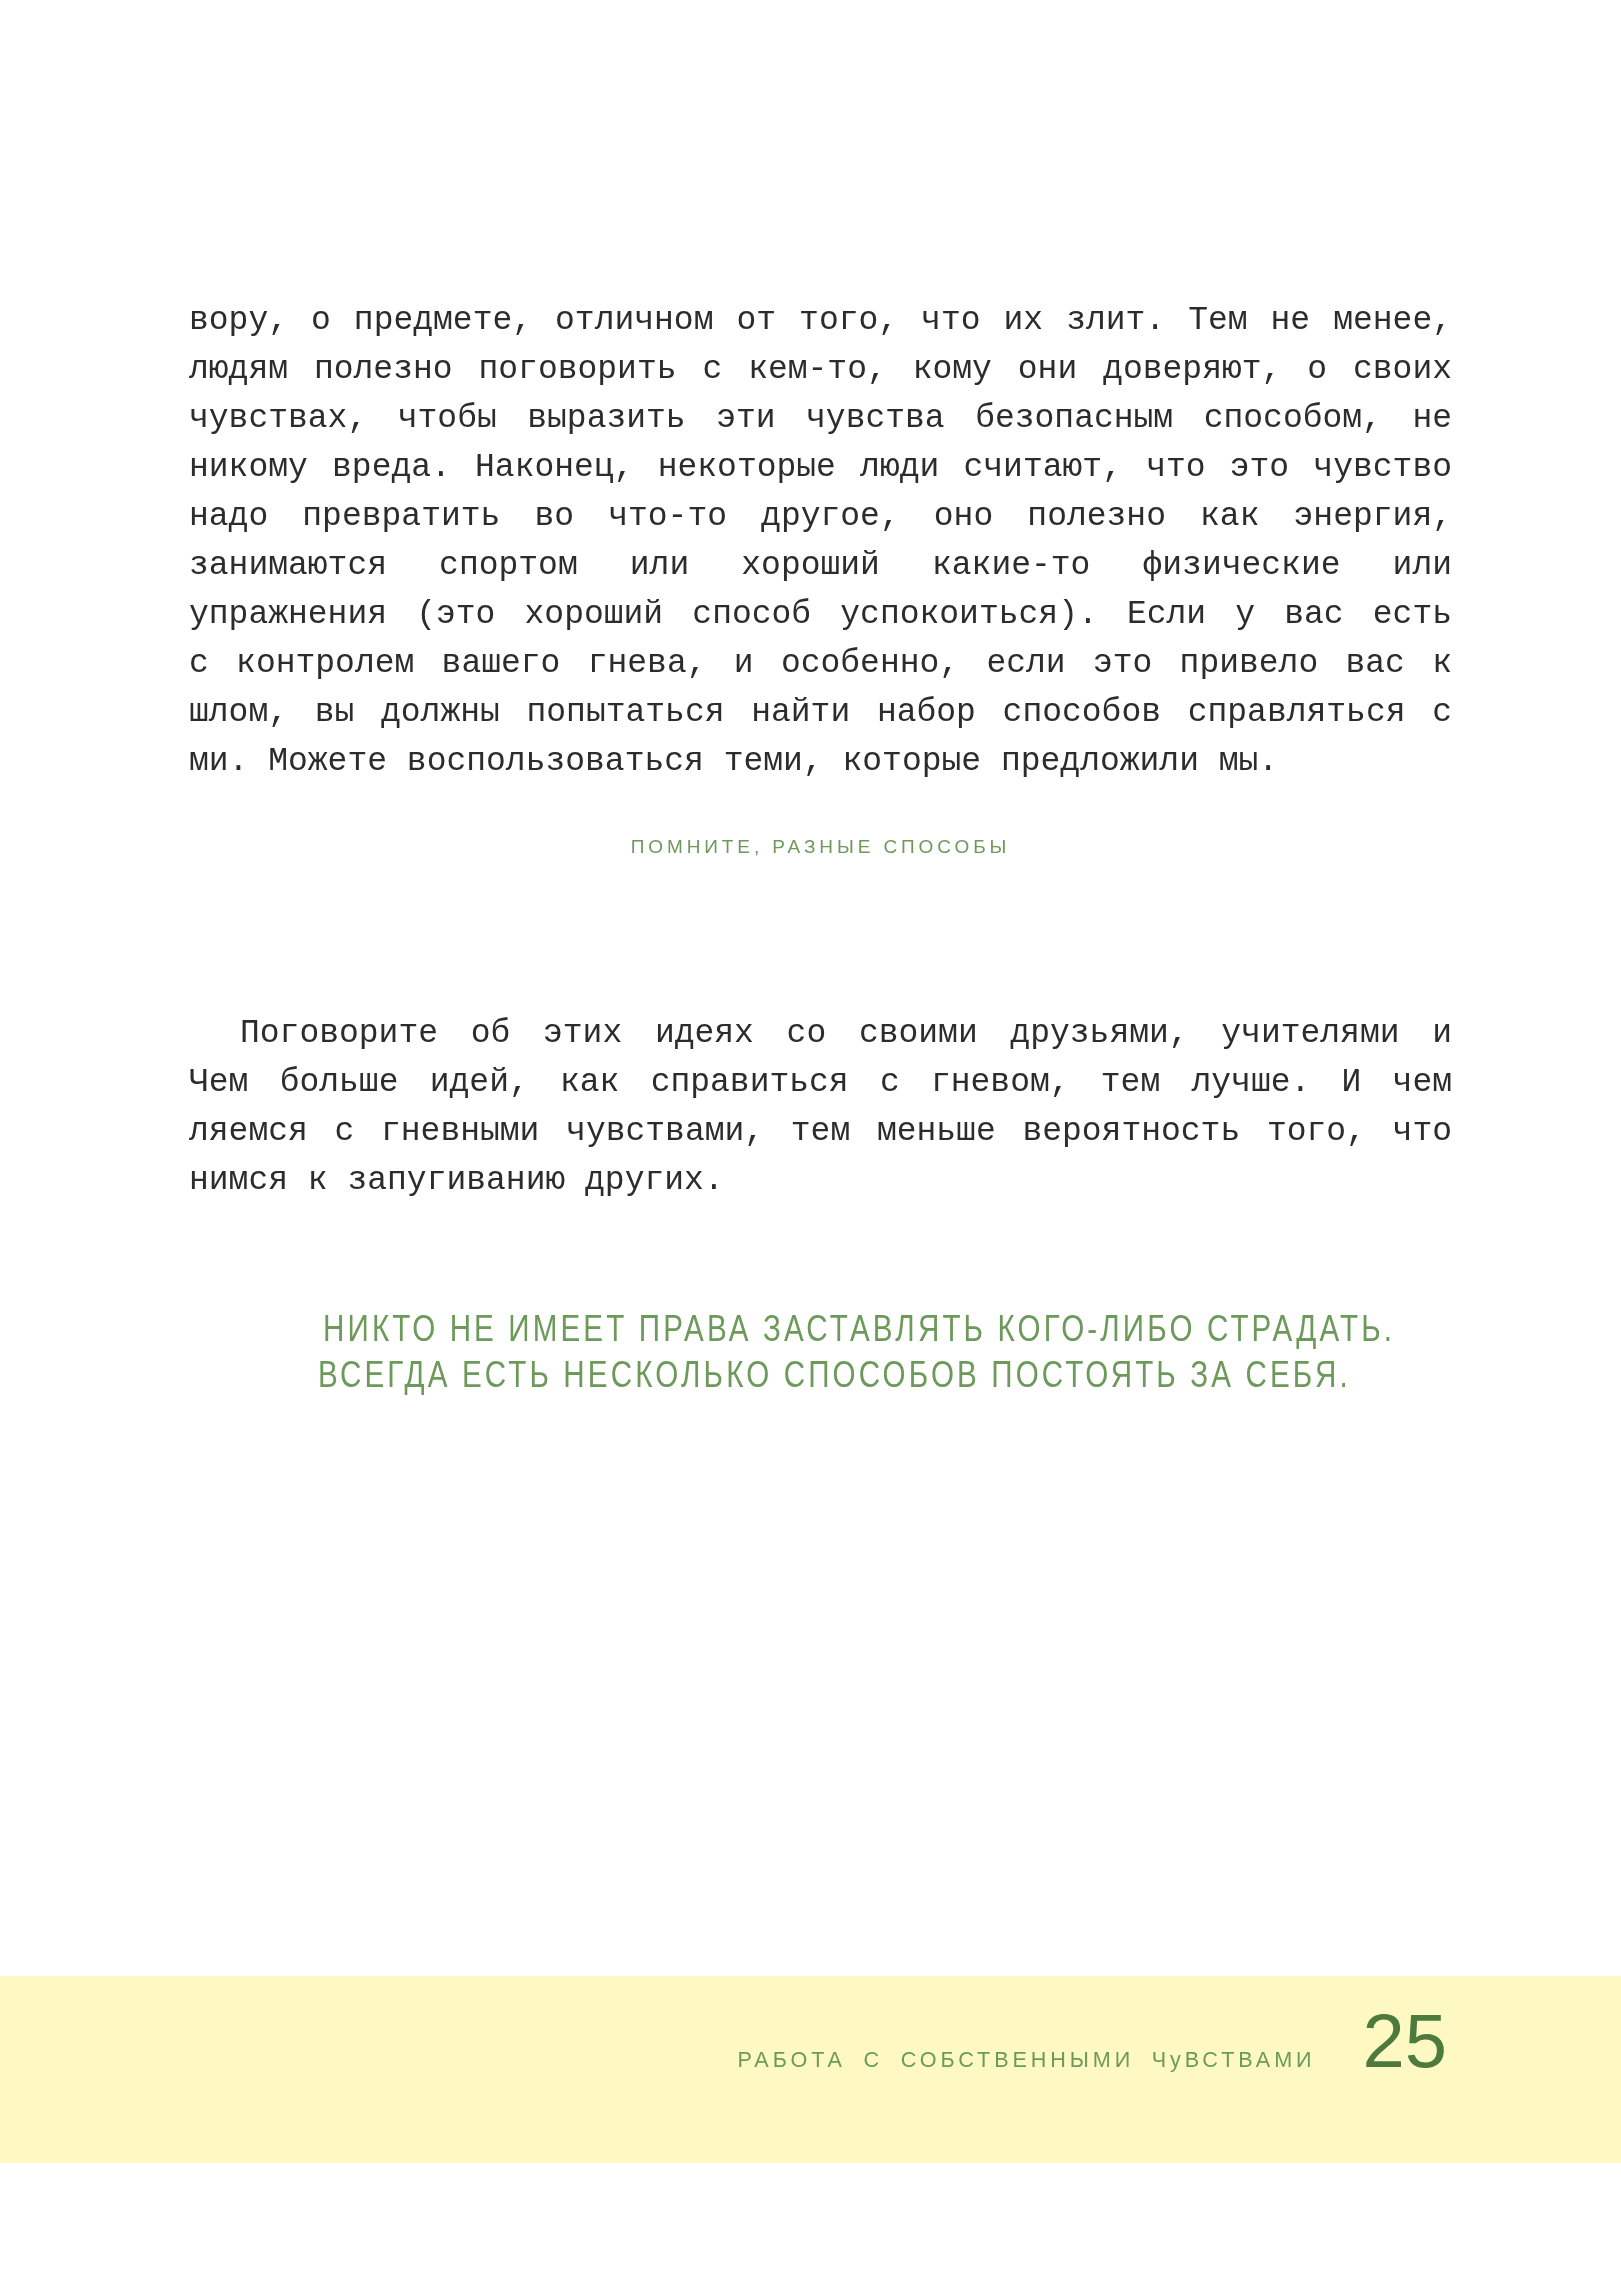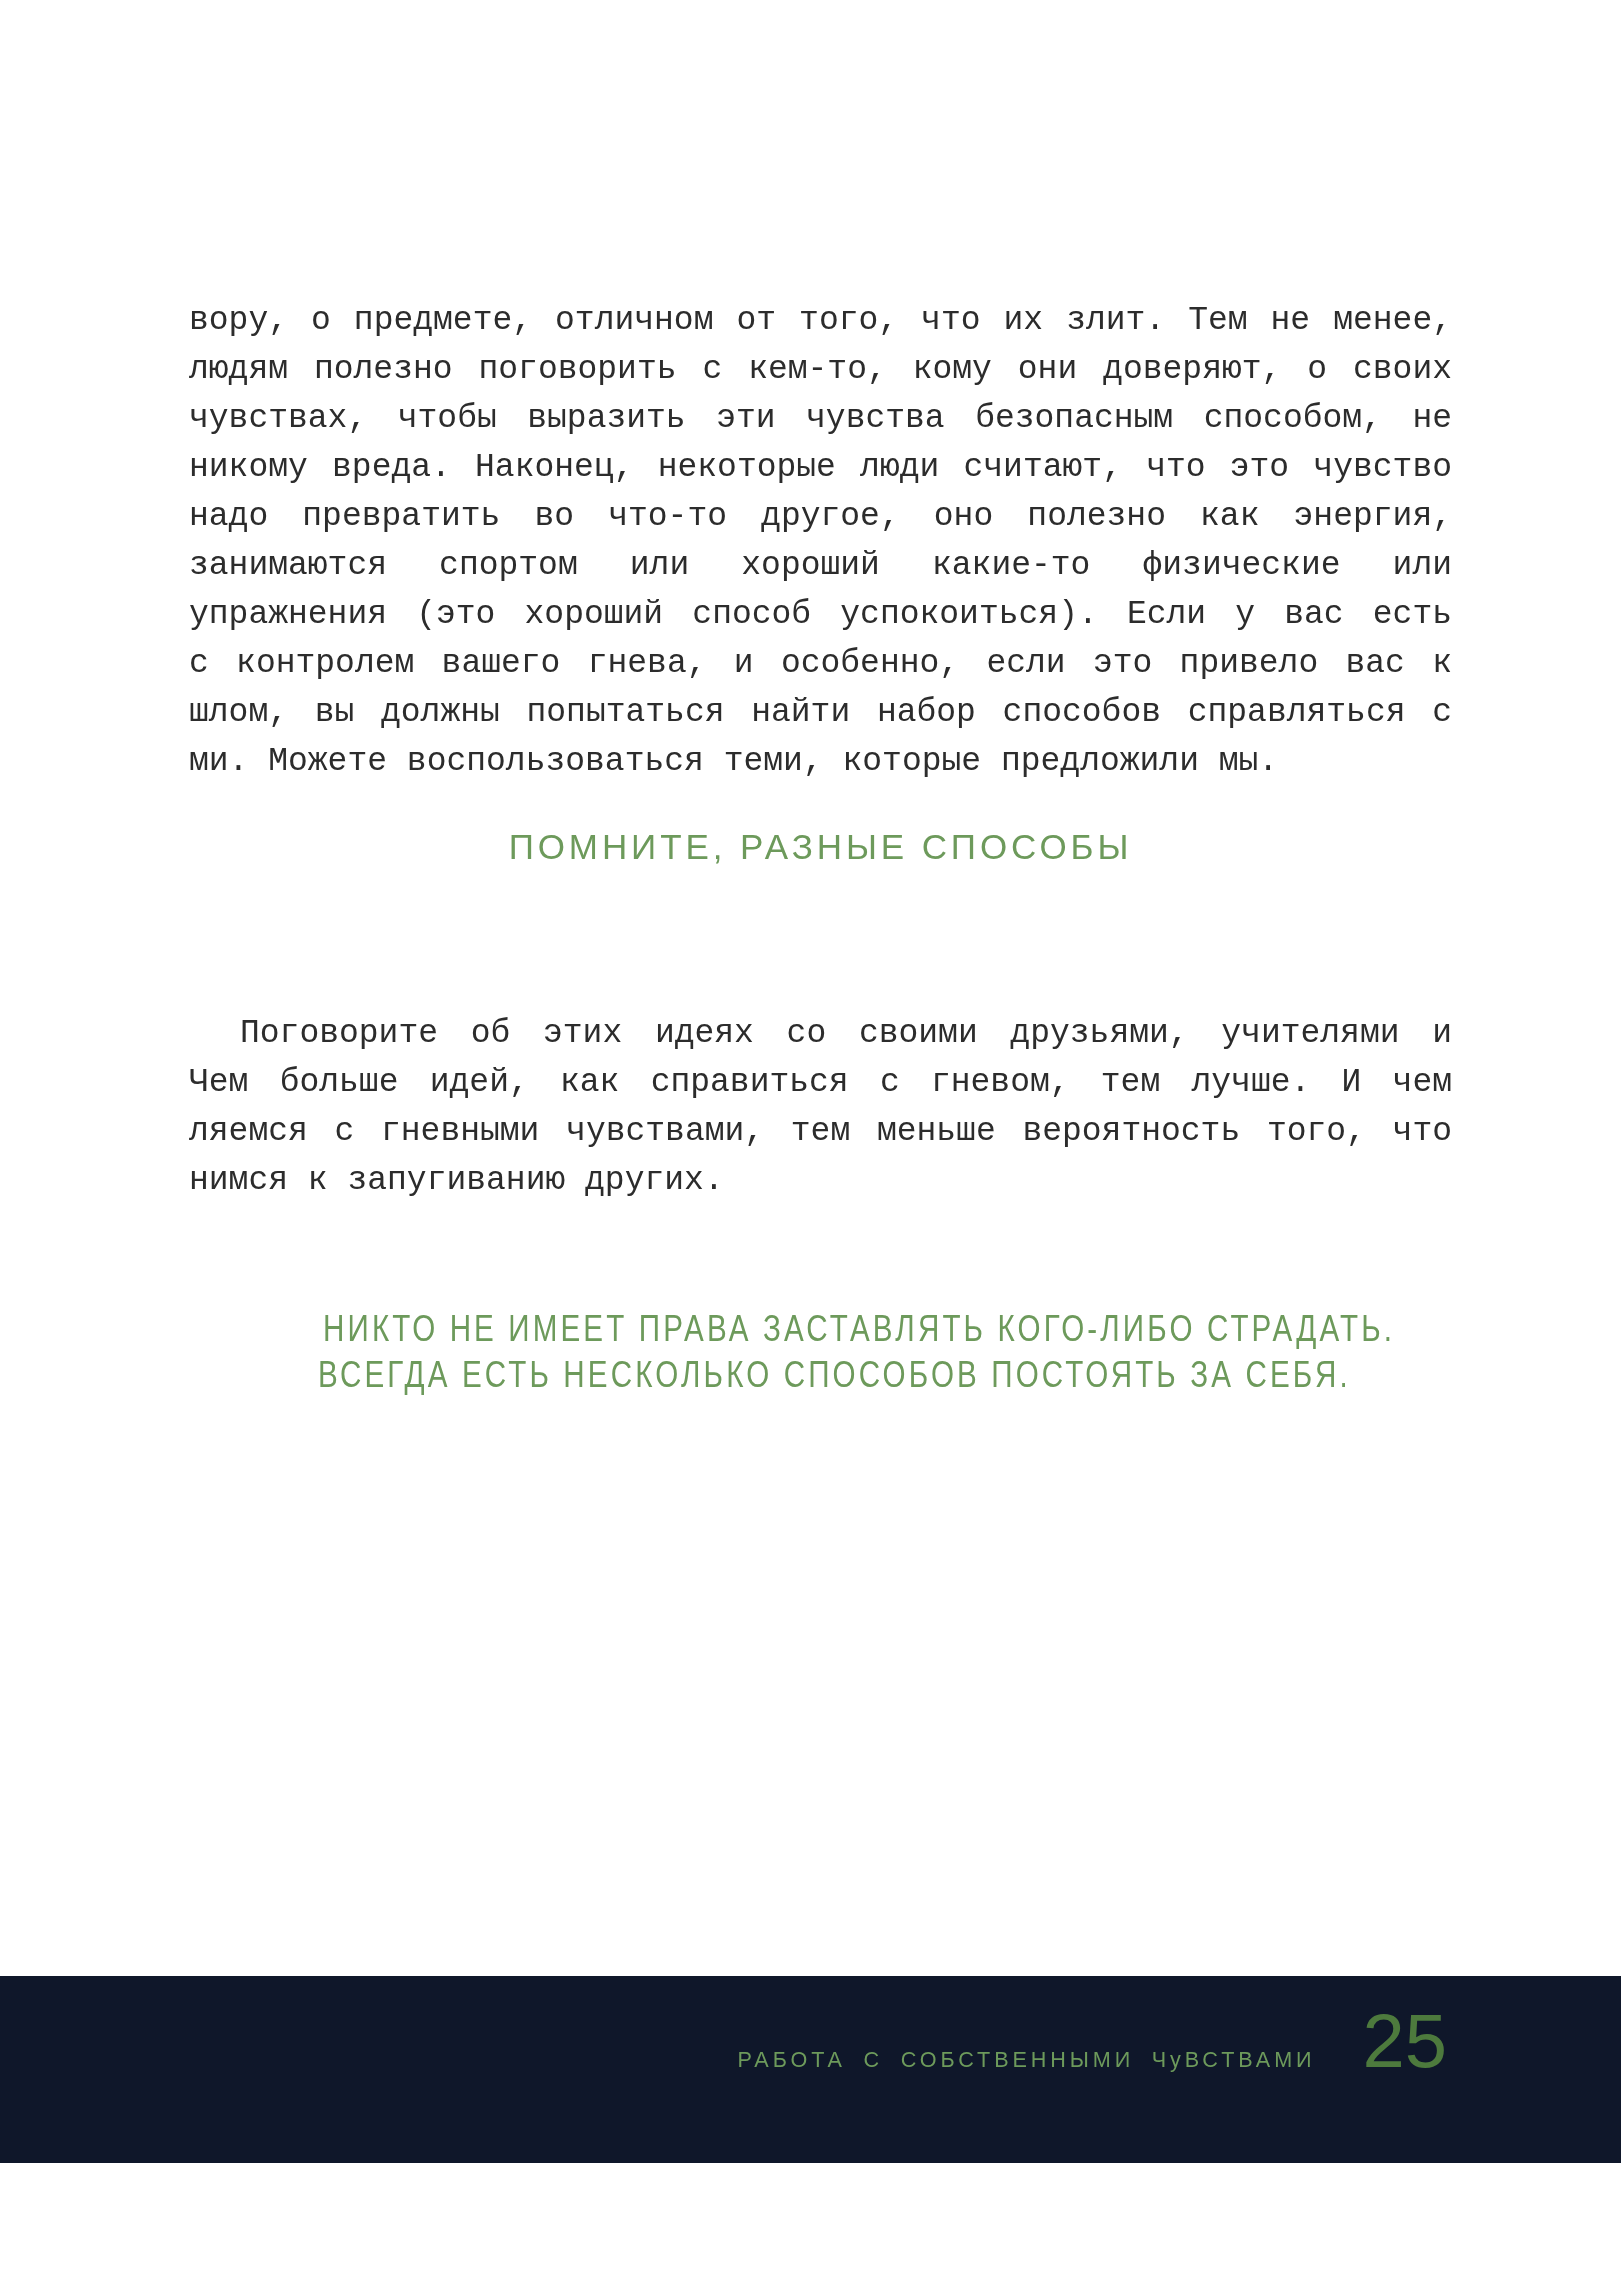--- a/index.html
+++ b/index.html
@@ -44,21 +44,21 @@
   
   .callout {
     position: absolute;
     left: 189px;
     width: 1263px;
     text-align: center;
     color: #6d9a5b;
   }
   .callout-1 {
     top: 823px;
-    font-size: 35px;
+    font-size: 19px;
     line-height: 47px;
     letter-spacing: 3.9px;
   }
   .callout-2 {
     top: 1306px;
     font-size: 37px;
     line-height: 46px;
     letter-spacing: 3.9px;
   }
   .callout-2 .squeeze {
@@ -68,21 +68,21 @@
     white-space: nowrap;
   }
 
   
   .footer-band {
     position: absolute;
     left: 0;
     top: 1976px;
     width: 1621px;
     height: 187px;
-    background: #0f172a;
+    background: #fef9c3;
     box-sizing: border-box;
     display: flex;
     justify-content: flex-end;
     align-items: baseline;
     padding: 27.4px 174px 0 0;
   }
   .running-title {
     color: #6d9a5b;
     font-size: 21.6px;
     letter-spacing: 3.9px;

